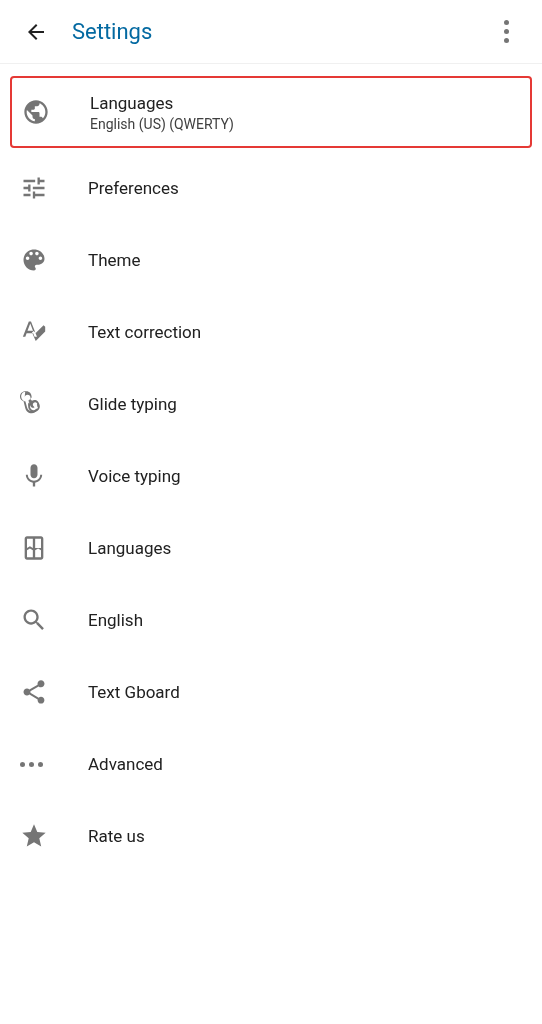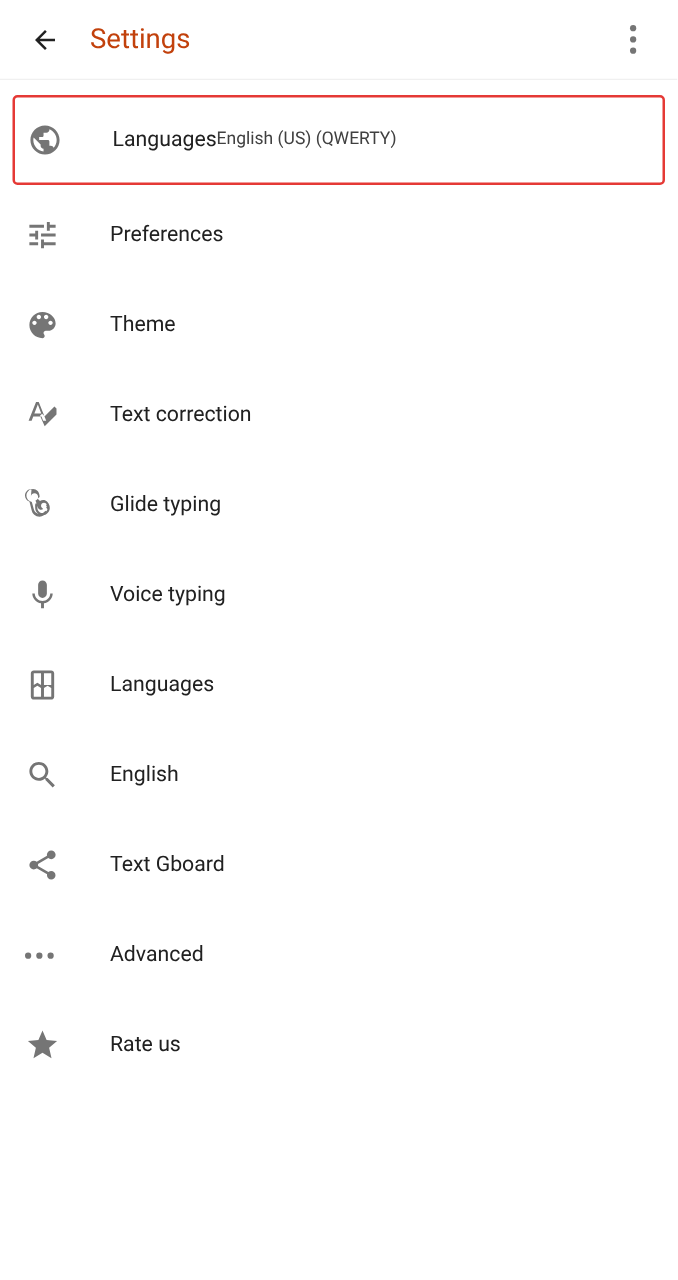--- a/index.html
+++ b/index.html
@@ -39,21 +39,21 @@
     .header-back svg {
       width: 24px;
       height: 24px;
       fill: #212121;
     }
 
     .header-title {
       flex: 1;
       font-size: 22px;
       font-weight: 400;
-      color: #c2410c;
+      color: #0369a1;
       margin-left: 16px;
     }
 
     .header-more {
       width: 40px;
       height: 40px;
       display: flex;
       align-items: center;
       justify-content: center;
       cursor: pointer;
@@ -91,20 +91,21 @@
 
     .menu-icon svg {
       width: 28px;
       height: 28px;
       fill: #757575;
     }
 
     .menu-text {
       margin-left: 24px;
       display: flex;
+      flex-direction: column;
     }
 
     .menu-label {
       font-size: 17px;
       font-weight: 400;
       color: #212121;
       line-height: 1.3;
     }
 
     .menu-sublabel {

